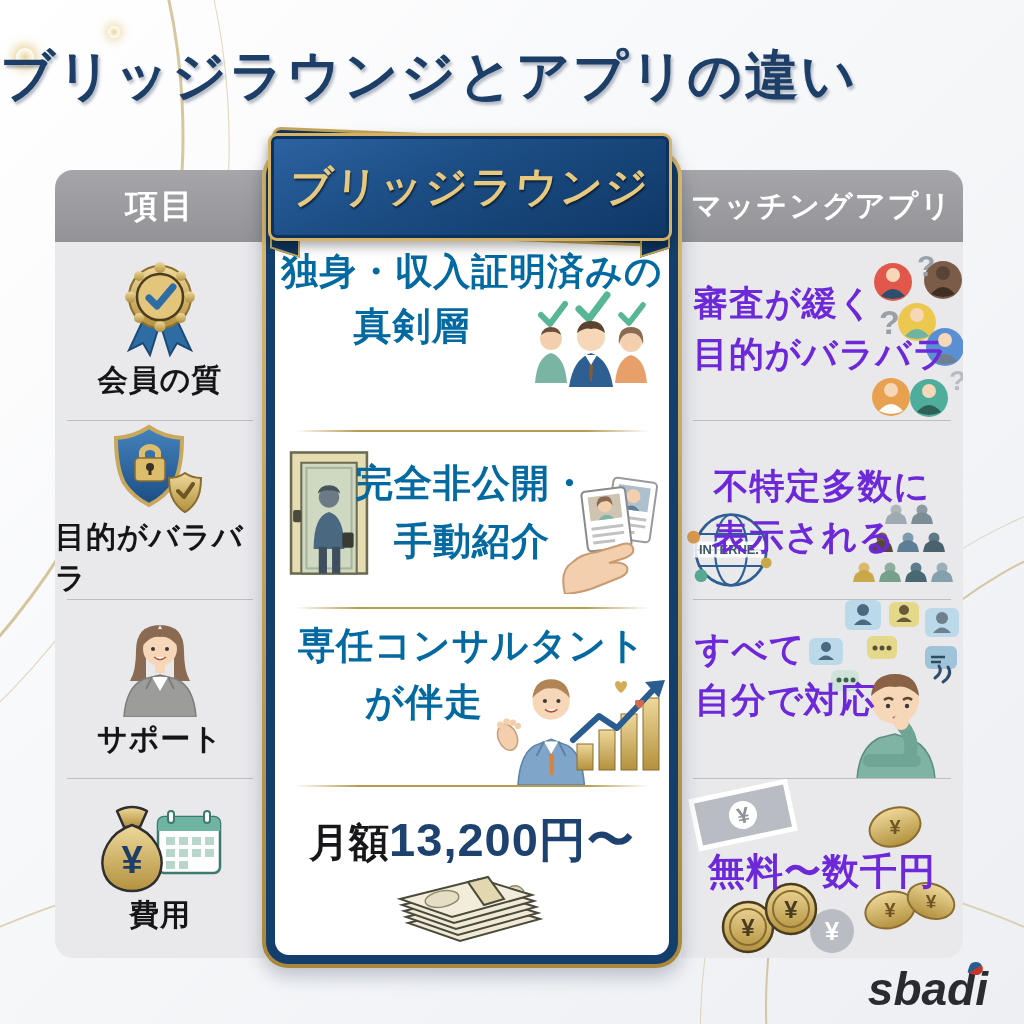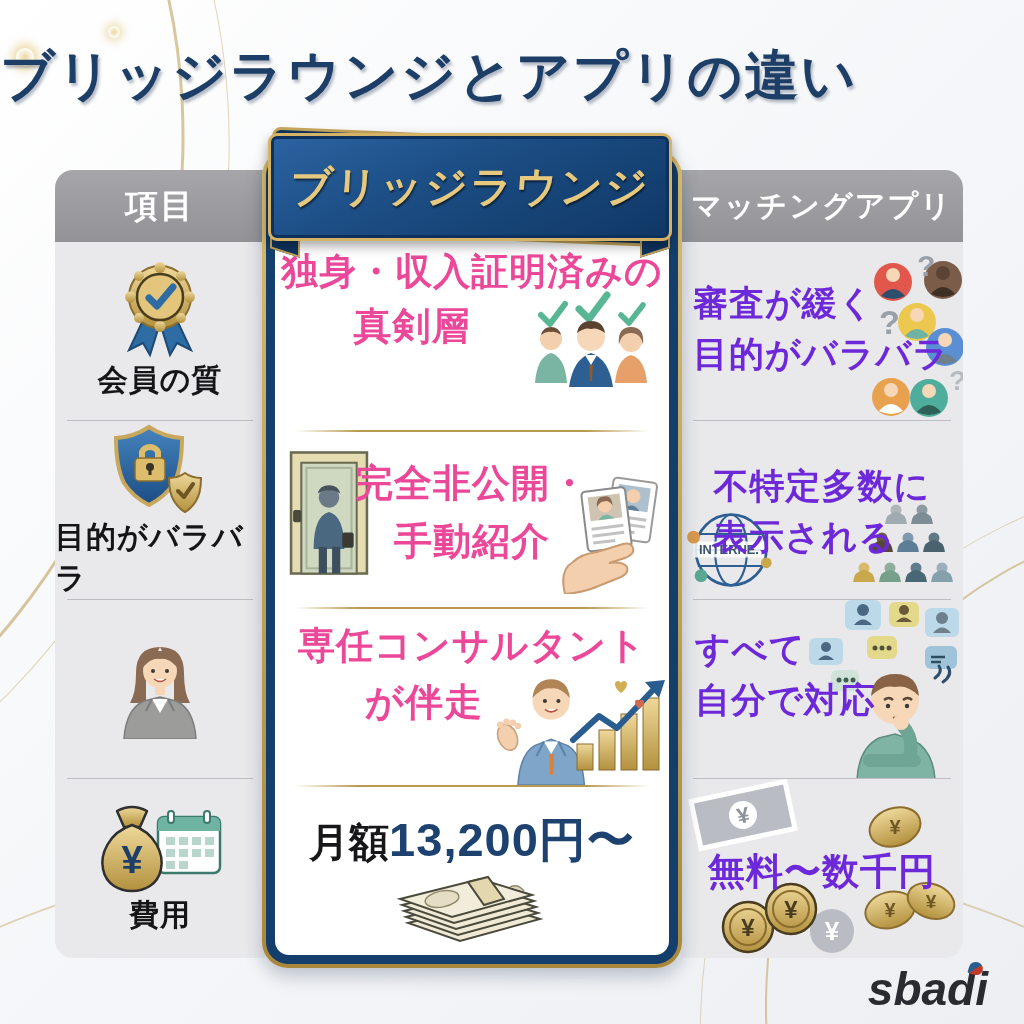--- a/index.html
+++ b/index.html
@@ -38,21 +38,21 @@
   .r-text.center{left:0;right:0;text-align:center;}
   
   .card{position:absolute;left:262px;top:150px;width:420px;height:818px;background:linear-gradient(#d9bc72,#a9883c);
     border-radius:26px;padding:4px;box-sizing:border-box;box-shadow:0 8px 18px rgba(20,40,70,.25);z-index:3;}
   .card-navy{width:100%;height:100%;background:#143e6b;border-radius:22px;padding:9px;box-sizing:border-box;}
   .card-white{width:100%;height:100%;background:#fff;border-radius:14px;position:relative;overflow:hidden;}
   .m-cell{position:absolute;left:0;right:0;}
   .m1{top:72px;height:195px;} .m2{top:267px;height:177px;} .m3{top:444px;height:178px;} .m4{top:622px;height:168px;}
   .m2::before,.m3::before,.m4::before{content:"";position:absolute;top:0;left:20px;right:20px;height:2px;
     background:linear-gradient(90deg,rgba(185,154,78,0),#b99a4e 18%,#b99a4e 82%,rgba(185,154,78,0));}
-  .m-line{position:absolute;left:0;right:0;text-align:center;font-size:38px;font-weight:900;color:#ec4899;letter-spacing:1px;}
+  .m-line{position:absolute;left:0;right:0;text-align:center;font-size:38px;font-weight:900;color:#0369a1;letter-spacing:1px;}
   .price-line{position:absolute;left:0;right:0;top:24px;text-align:center;white-space:nowrap;}
   .price-prefix{font-size:40px;font-weight:900;color:#17171a;}
   .price-value{font-size:47px;font-weight:900;color:#1e4270;letter-spacing:1px;}
   
   .ribbon{position:absolute;left:268px;top:133px;width:404px;height:108px;z-index:5;}
   .ribbon-back{position:absolute;inset:2px;background:#0e3560;border:3px solid #c7a75c;border-radius:9px;transform:rotate(2.4deg);}
   .ribbon-tab{position:absolute;bottom:-12px;width:26px;height:46px;background:#0e3560;border:2px solid #c7a75c;}
   .tab-l{left:2px;transform:skewY(18deg);} .tab-r{right:2px;transform:skewY(-18deg);}
   .ribbon-front{position:absolute;inset:0;background:linear-gradient(155deg,#2b63a1 0%,#1b4c82 45%,#0f3765 100%);
     border:3px solid #d4b266;border-radius:9px;box-shadow:0 5px 12px rgba(0,0,0,.35),inset 0 0 0 3px #0d315c;
@@ -142,20 +142,21 @@
           <path d="M35 26 Q38 10 52 10 Q66 10 69 26 Q60 16 52 18 Q44 16 35 26 Z" fill="#8a6a52"></path>
           <circle cx="45" cy="30" r="2" fill="#3a3a3a"></circle>
             <circle cx="59" cy="30" r="2" fill="#3a3a3a"></circle>
           <path d="M46 38 Q52 43 58 38" fill="#fff" stroke="#b3543f" stroke-width="1.5"></path>
           <rect x="47" y="45" width="10" height="9" fill="#f6d7b8"></rect>
           <path d="M16 98 Q18 68 36 60 L52 56 L68 60 Q86 68 88 98 Z" fill="#9c9c9a" stroke="#7d7d7b" stroke-width="1.5"></path>
           <polygon points="44,58 52,72 60,58" fill="#fff"></polygon>
           <path d="M44 58 L38 70" stroke="#7d7d7b" stroke-width="2"></path>
             <path d="M60 58 L66 70" stroke="#7d7d7b" stroke-width="2"></path>
         </svg>
+        <div class="l-label">サポート</div>
       </div>
 
       <div class="l-cell">
         <svg width="128" height="92" viewBox="0 0 128 92">
           <g transform="translate(62,10)">
             <rect x="0" y="6" width="62" height="56" rx="6" fill="#fff" stroke="#3c7a6d" stroke-width="2.5"></rect>
             <path d="M0 12 a6 6 0 0 1 6-6 h50 a6 6 0 0 1 6 6 v8 H0 Z" fill="#6fb3a3"></path>
             <rect x="10" y="0" width="6" height="12" rx="3" fill="#fff" stroke="#3c7a6d" stroke-width="2"></rect>
             <rect x="46" y="0" width="6" height="12" rx="3" fill="#fff" stroke="#3c7a6d" stroke-width="2"></rect>
             <g fill="#b9d6cd">

